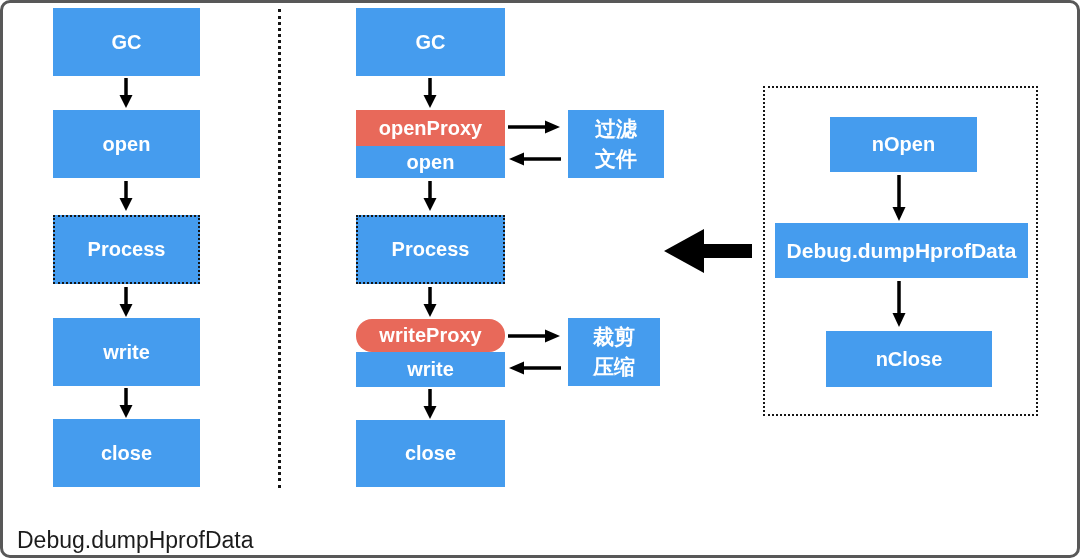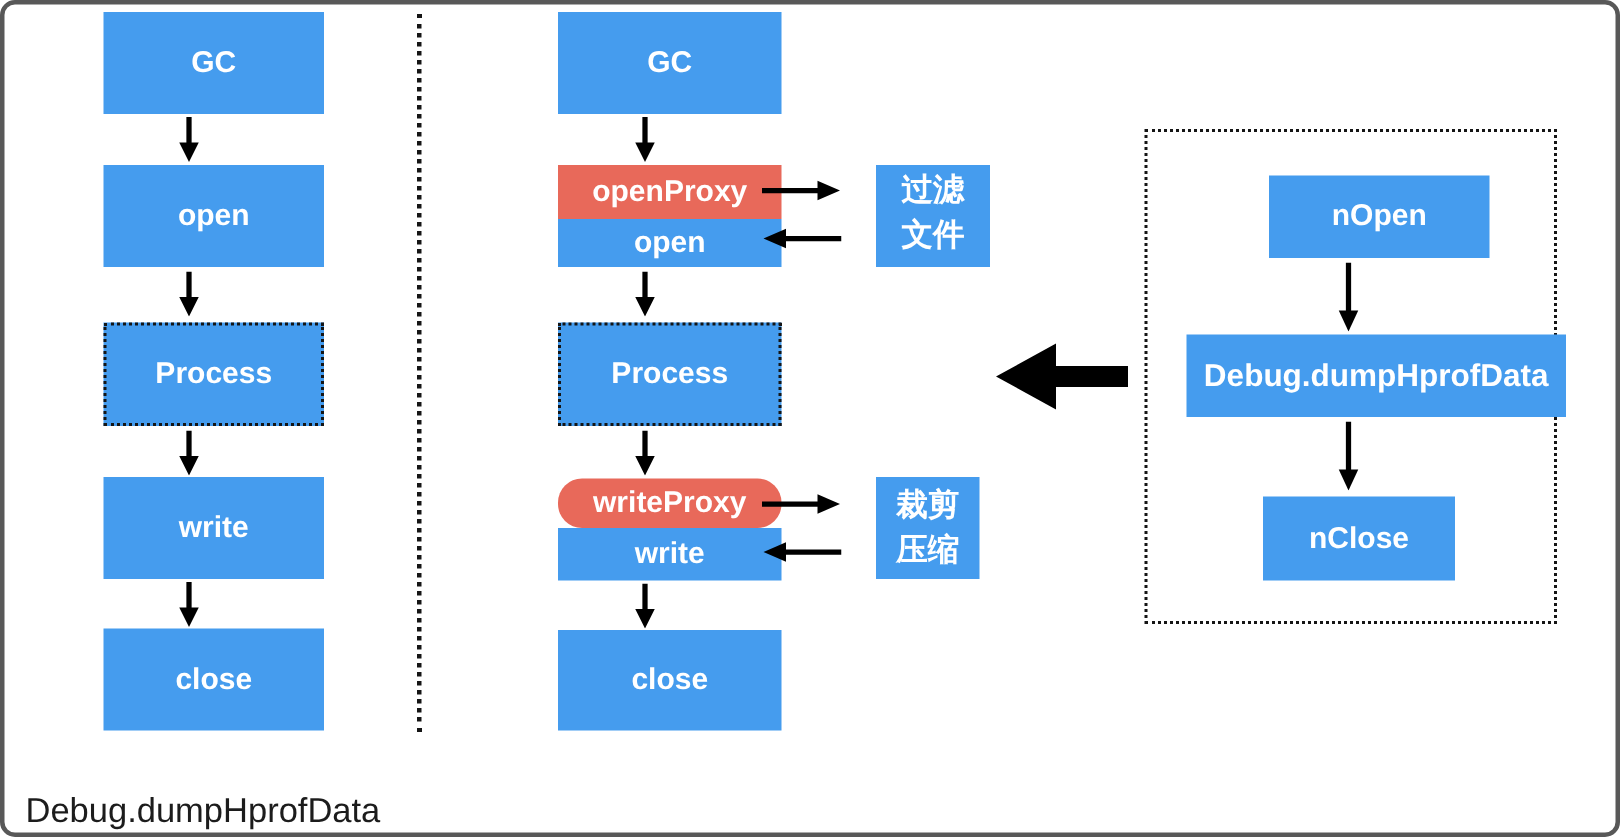--- a/index.html
+++ b/index.html
@@ -16,21 +16,20 @@
   }
   .box {
     position: absolute;
     display: flex;
     align-items: center;
     justify-content: center;
     color: #ffffff;
     font-weight: bold;
     font-size: 20px;
     text-align: right;
-    margin-left: 16px;
   }
   .blue { background: var(--blue, #459CEE); }
   .red  { background: var(--red, #E8695A); }
   .dotted { border: 2.5px dotted var(--ink, #151515); }
   .group-rect {
     position: absolute;
     border: 2.5px dotted var(--ink, #151515);
     background: transparent;
   }
   .separator {
@@ -122,36 +121,36 @@
 
 
   <svg class="arr" style="left:505px; top:116px;" width="53" height="16" viewBox="0 0 53 16">
     <path d="M0 8 H38" stroke="#000" stroke-width="3.5"></path>
       <path d="M37 1.5 L37 14.5 L52 8 Z" fill="#000"></path>
   </svg>
   <svg class="arr" style="left:505px; top:148px;" width="53" height="16" viewBox="0 0 53 16">
     <path d="M15 8 H53" stroke="#000" stroke-width="3.5"></path>
       <path d="M16 1.5 L16 14.5 L1 8 Z" fill="#000"></path>
   </svg>
-  <div class="box blue cjk" style="left:565px; top:107px; width:76px; height:68px;font-family:Liberation Mono, monospace;">
+  <div class="box blue cjk" style="left:565px; top:107px; width:96px; height:68px;">
     <div>
       <span>过滤</span>
       <span>文件</span>
     </div>
   </div>
 
   <svg class="arr" style="left:505px; top:325px;" width="53" height="16" viewBox="0 0 53 16">
     <path d="M0 8 H38" stroke="#000" stroke-width="3.5"></path>
       <path d="M37 1.5 L37 14.5 L52 8 Z" fill="#000"></path>
   </svg>
   <svg class="arr" style="left:505px; top:357px;" width="53" height="16" viewBox="0 0 53 16">
     <path d="M15 8 H53" stroke="#000" stroke-width="3.5"></path>
       <path d="M16 1.5 L16 14.5 L1 8 Z" fill="#000"></path>
   </svg>
-  <div class="box blue cjk" style="left:565px; top:315px; width:69px; height:68px;">
+  <div class="box blue cjk" style="left:565px; top:315px; width:92px; height:68px;">
     <div>
       <span>裁剪</span>
       <span>压缩</span>
     </div>
   </div>
 
   <svg class="arr" style="left:659px; top:224px;" width="92" height="48" viewBox="0 0 92 48">
     <polygon points="2,24 42,2 42,17 90,17 90,31 42,31 42,46" fill="#000"></polygon>
   </svg>
 
@@ -164,15 +163,15 @@
       <path d="M1.5 32 L14.5 32 L8 46 Z" fill="#000"></path>
   </svg>
 
   <div class="box blue" style="left:772px; top:220px; width:253px; height:55px; font-size:21px;">Debug.dumpHprofData</div>
 
   <svg class="arr" style="left:888px; top:278px;" width="16" height="46" viewBox="0 0 16 46">
     <path d="M8 0 V34" stroke="#000" stroke-width="3.5"></path>
       <path d="M1.5 32 L14.5 32 L8 46 Z" fill="#000"></path>
   </svg>
 
-  <div class="box blue" style="left:823px; top:328px; width:128px; height:56px;">nClose</div>
+  <div class="box blue" style="left:823px; top:328px; width:166px; height:56px;">nClose</div>
 
 </div>
 
 </body></html>

